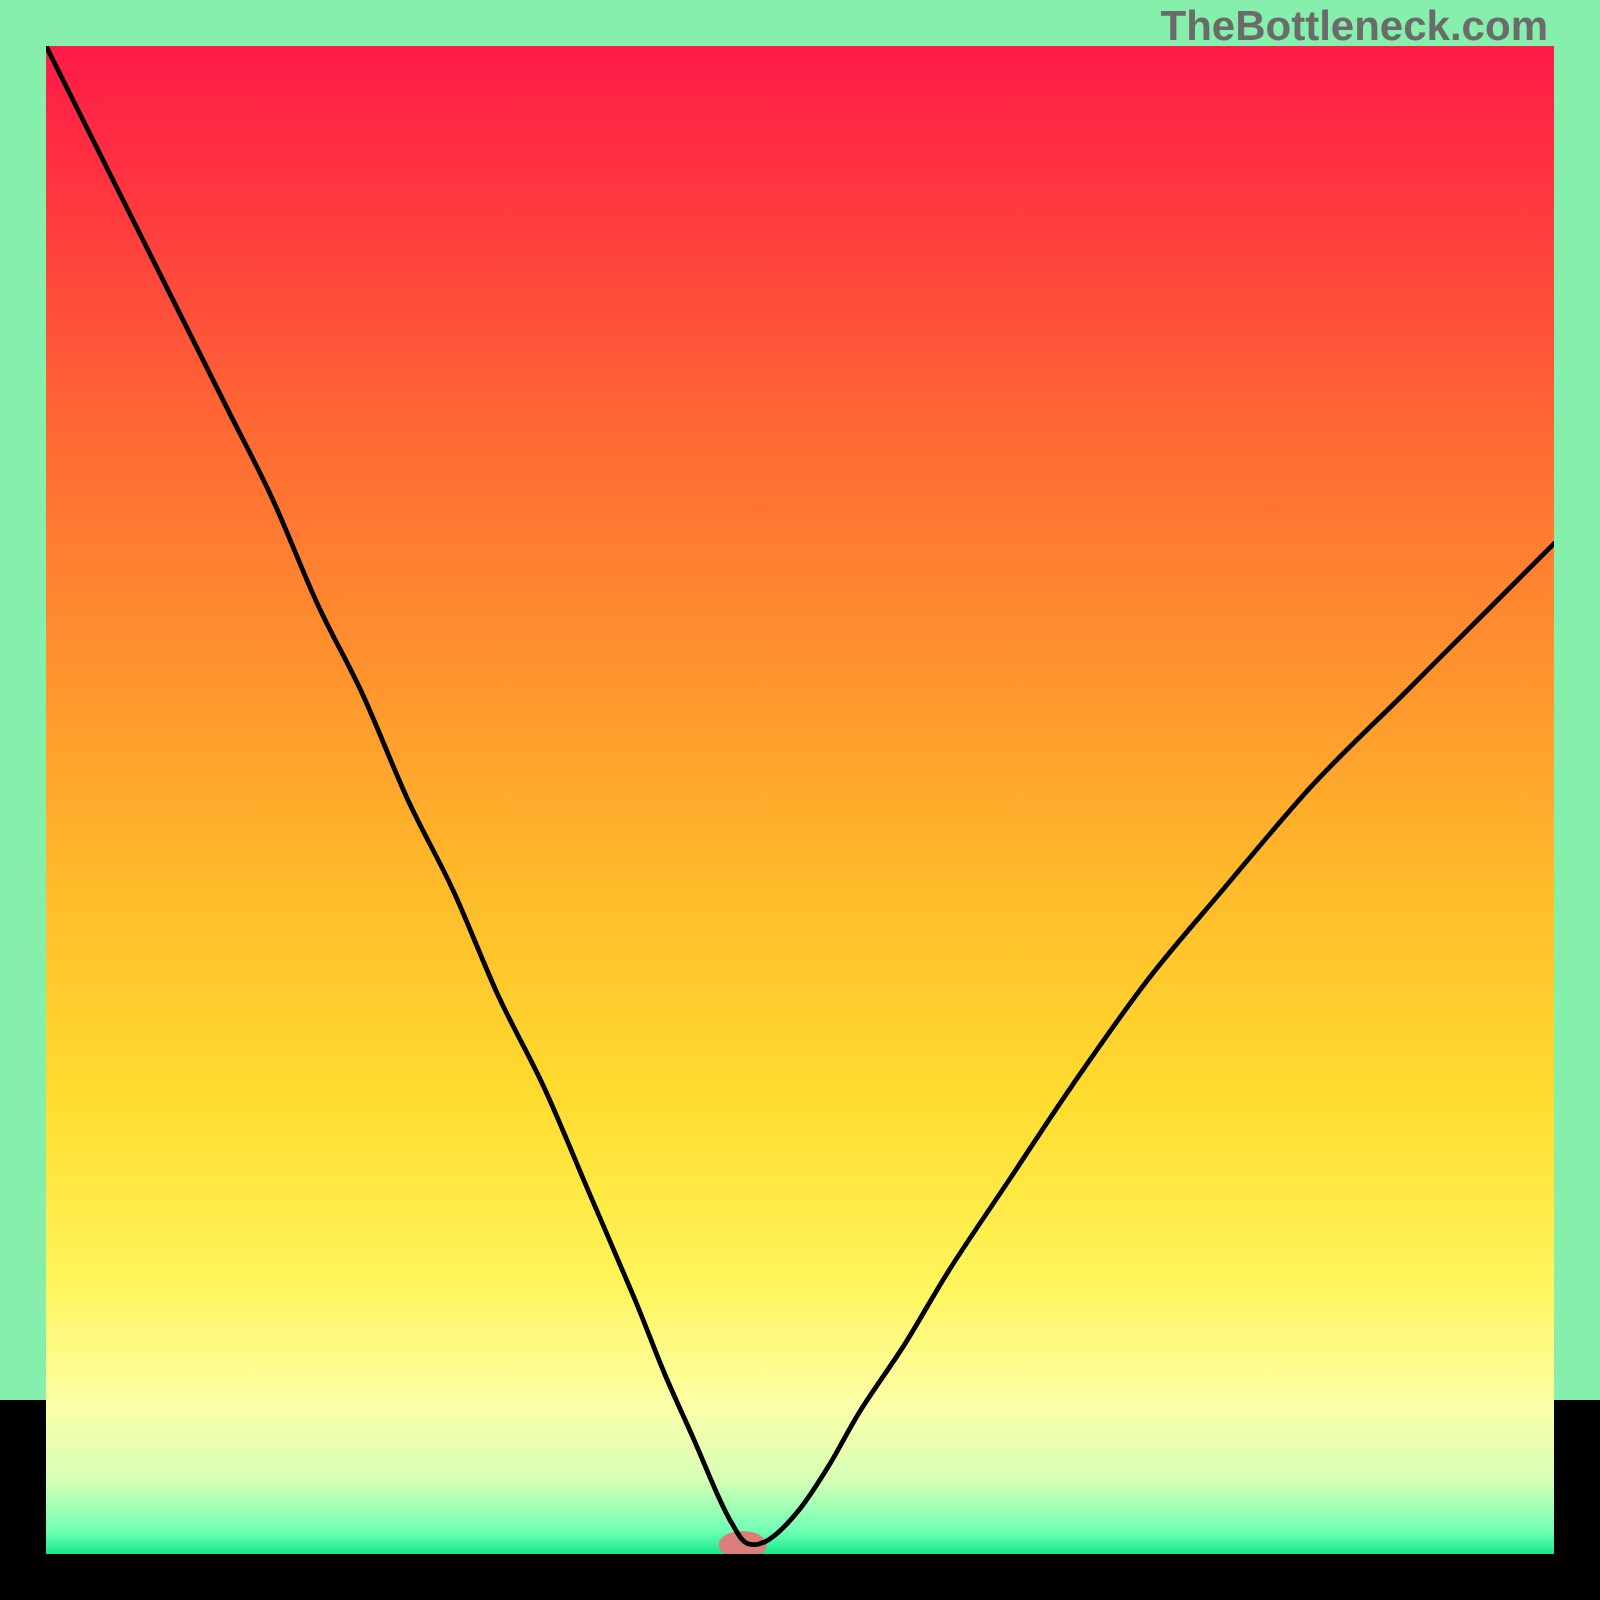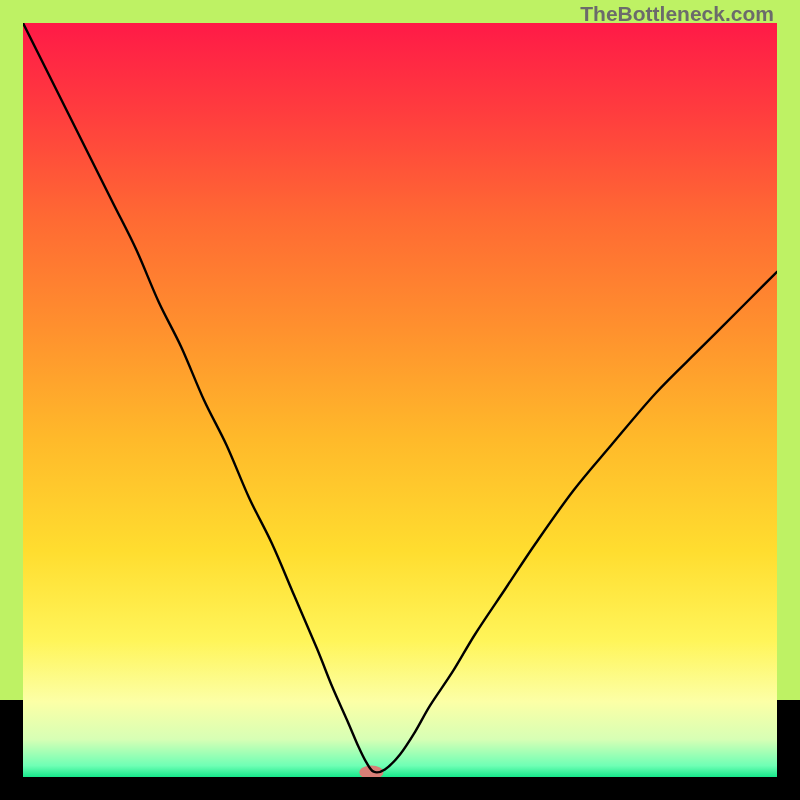--- a/index.html
+++ b/index.html
@@ -7,21 +7,21 @@
     padding: 0;
     width: 800px;
     height: 800px;
     background: #000;
     overflow: hidden;
   }
   .frame {
     position: relative;
     width: 800px;
     height: 700px;
-    background: #bef264;
+    background: #86efac;
   }
   .plot-area {
     position: absolute;
     left: 23px;
     top: 23px;
     width: 754px;
     height: 754px;
     overflow: hidden;
   }
   .watermark {

